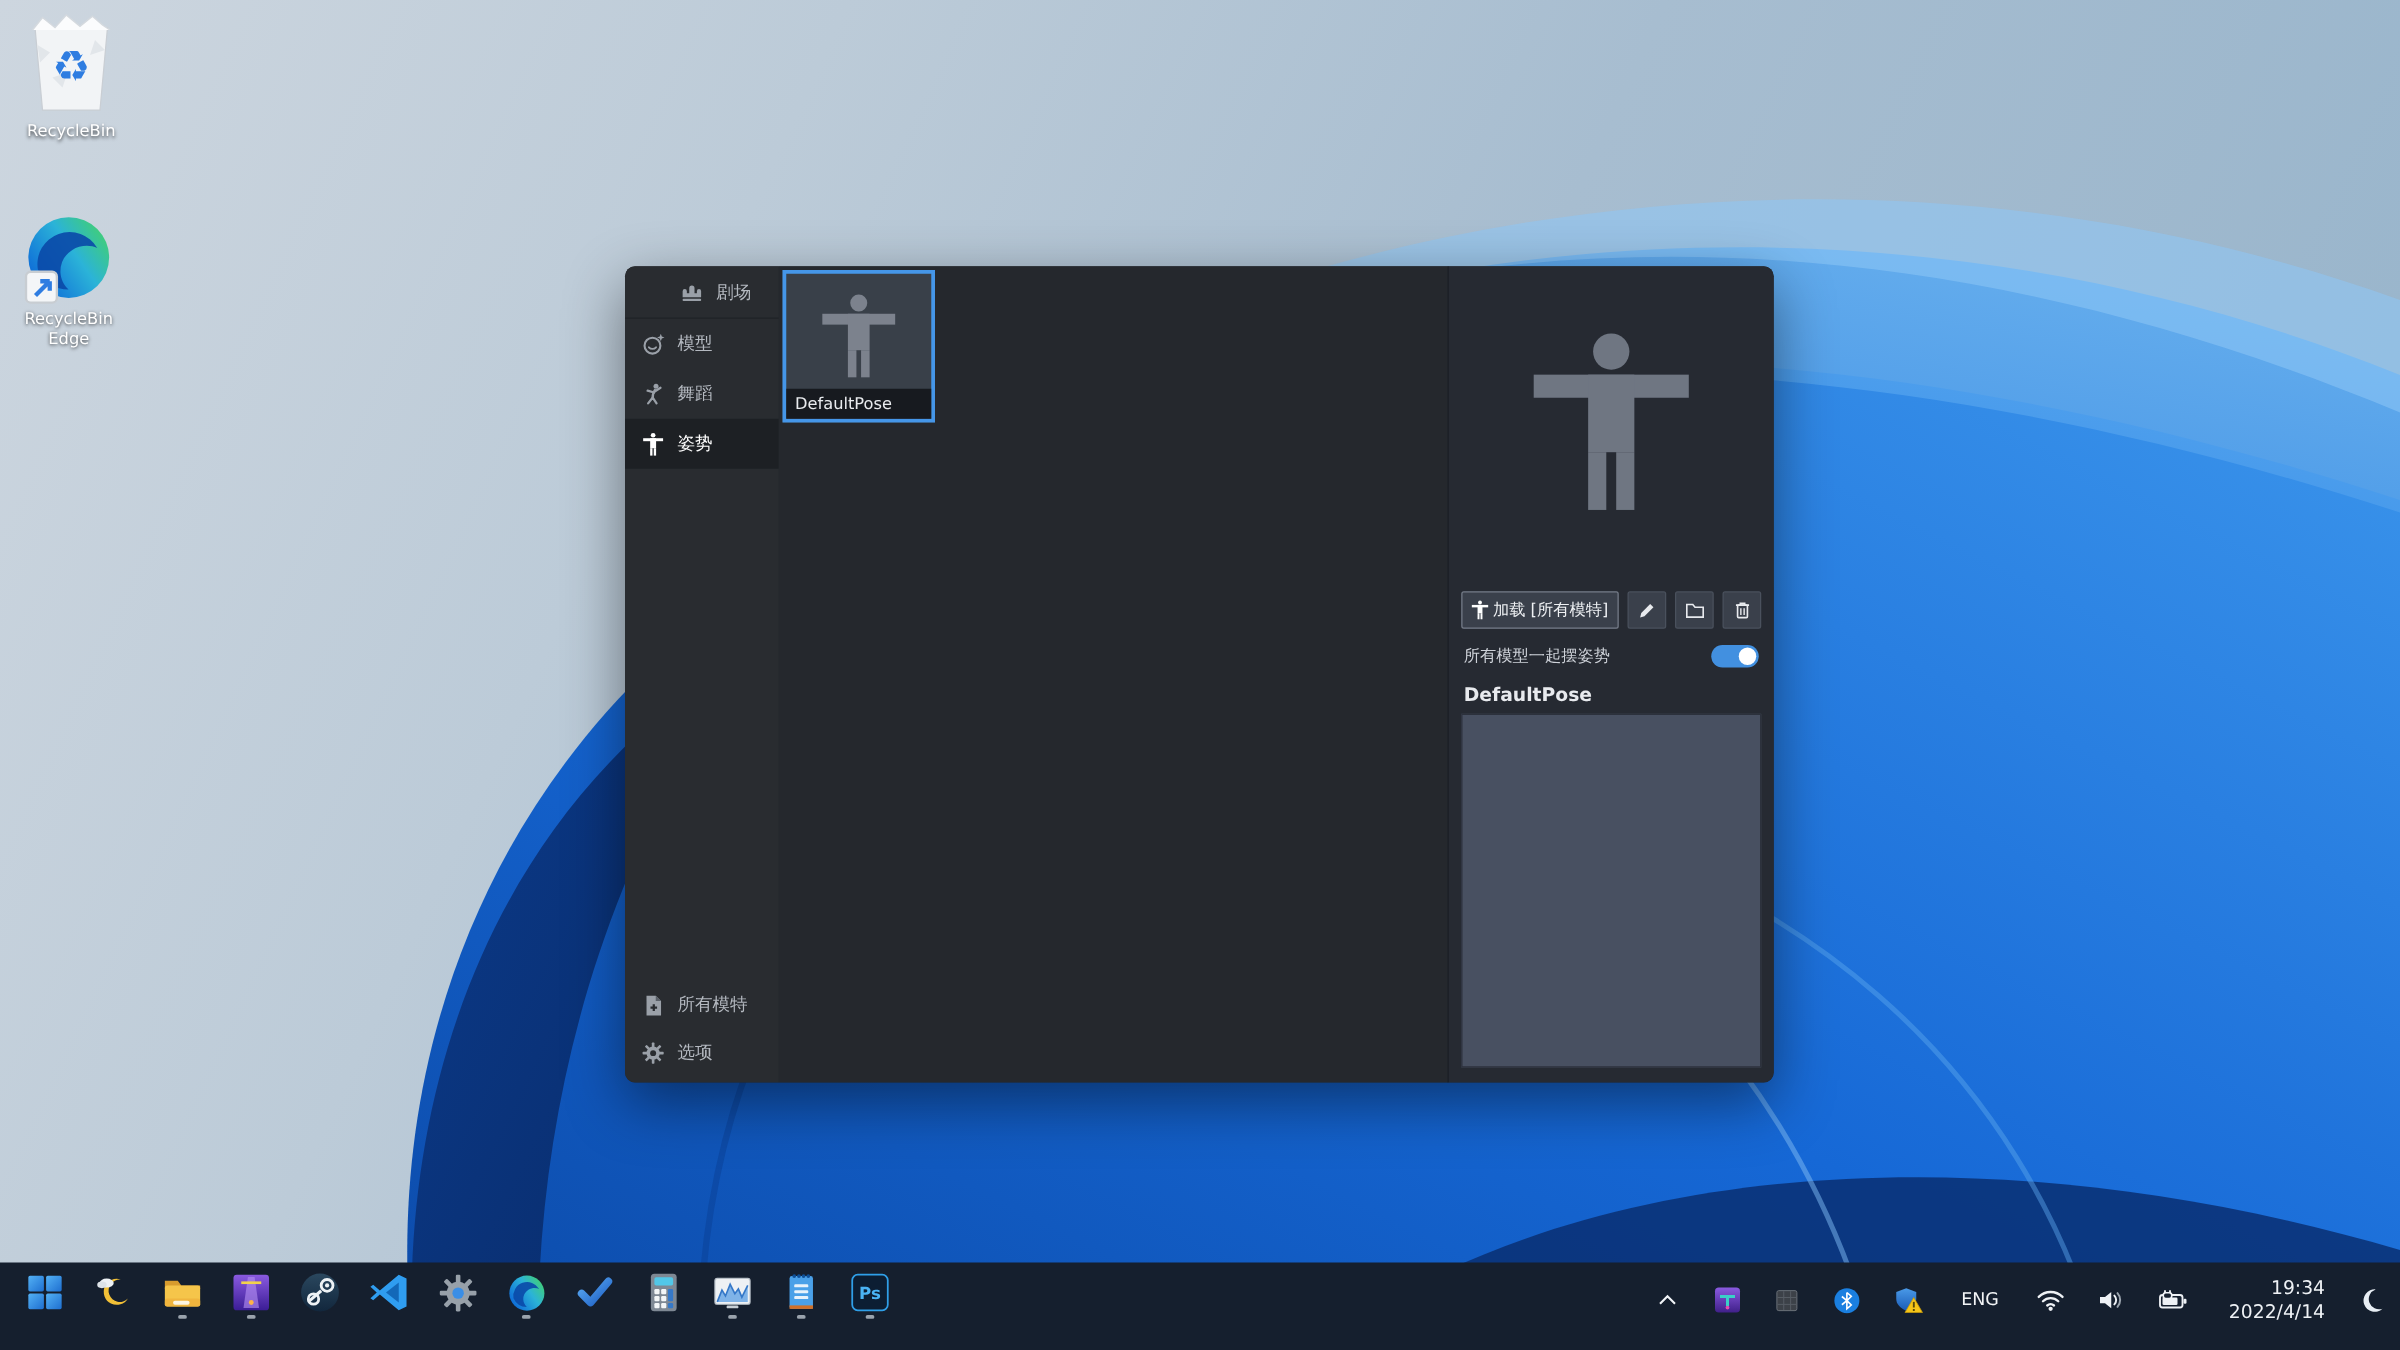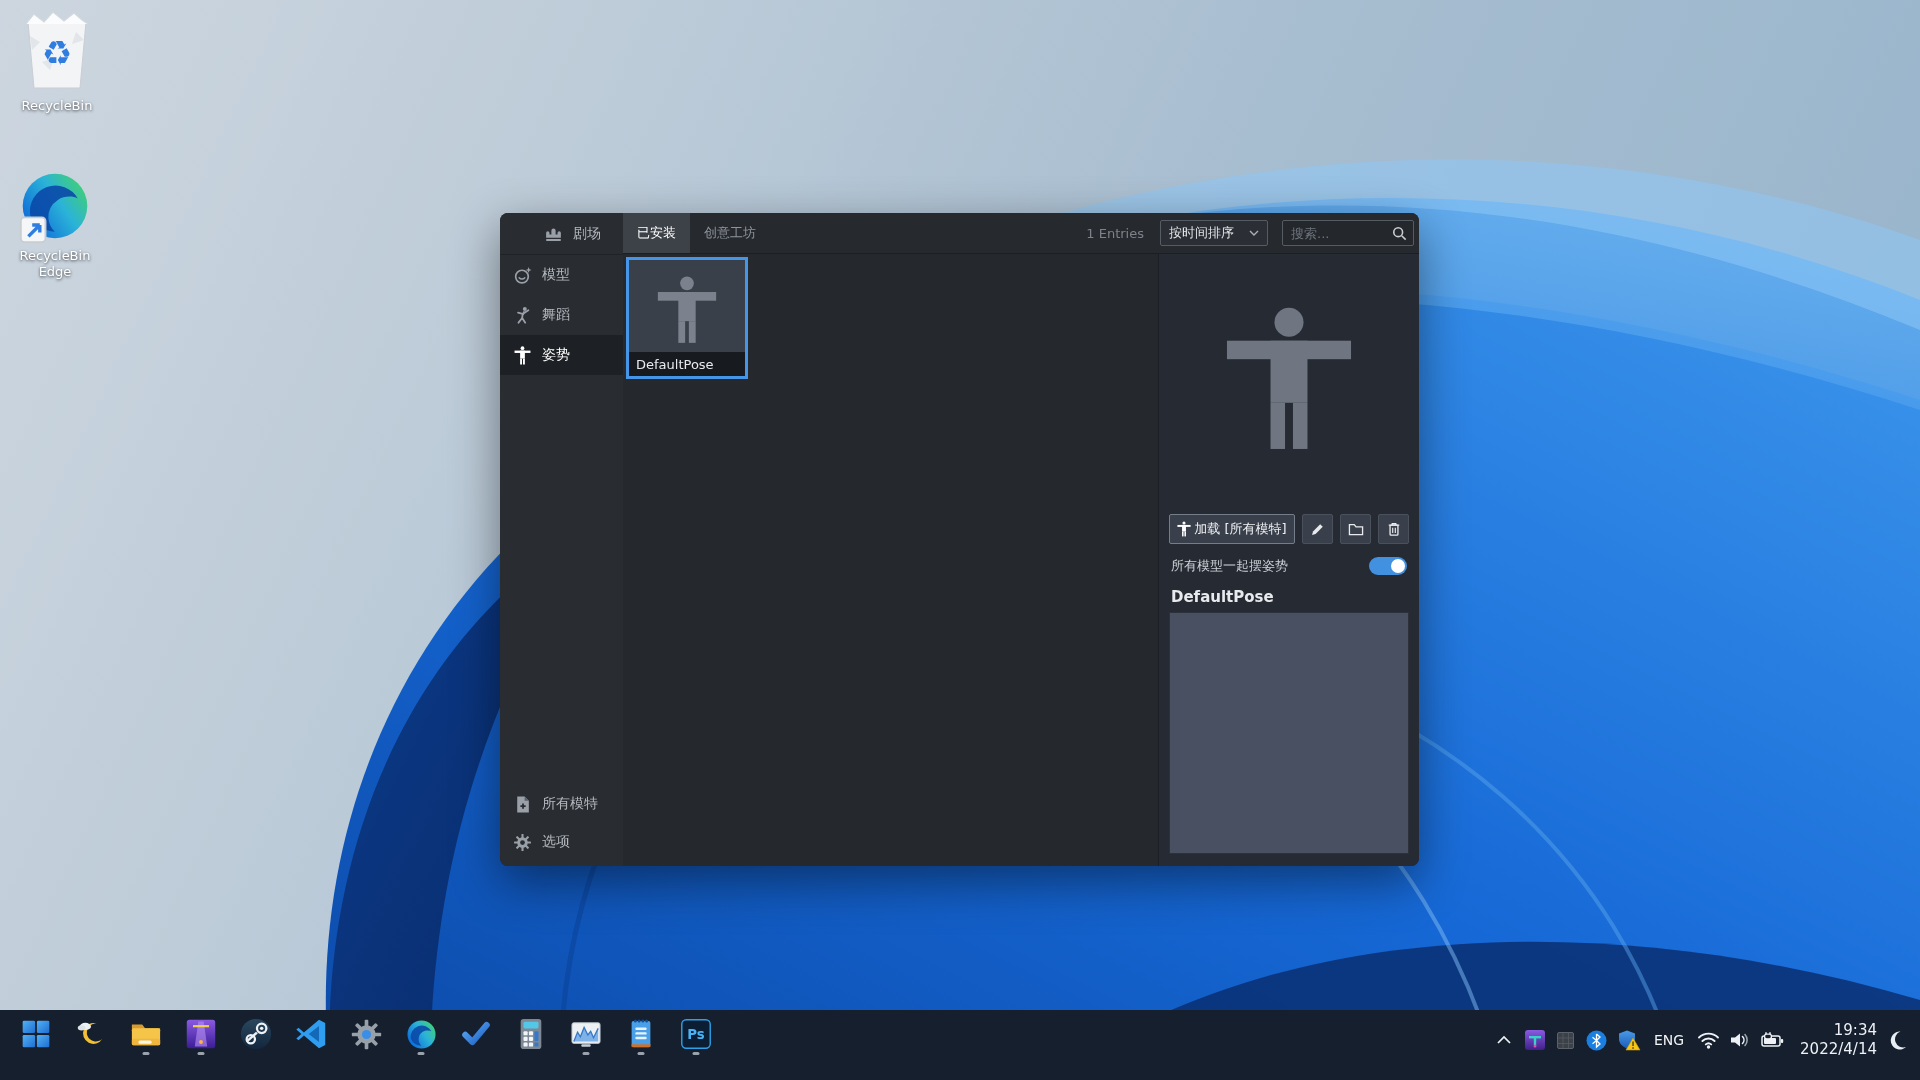--- a/index.html
+++ b/index.html
@@ -87,21 +87,21 @@
   .pose-h { margin:13px 12px 0 12px; color:#e8eaee; font-size:15px; font-weight:bold; }
   .pose-box { margin:6px 10px 12px 10px; flex:1; background:#485061; border:1px solid #2c313c; }
 
   
   .taskbar { position:absolute; left:0; right:0; bottom:0; height:70px; background:#151f2e;
              display:flex; align-items:flex-start; padding-left:16px; }
   .tb-item { width:40px; height:48px; margin-right:15px; position:relative;
              display:flex; align-items:center; justify-content:center; border-radius:5px; }
   .tb-item .dot { position:absolute; bottom:3px; left:50%; transform:translateX(-50%);
              width:7px; height:3px; border-radius:2px; background:#9aa3ad; }
-  .tray { position:absolute; right:0; top:0; bottom:10px; display:flex; align-items:center; padding-right:12px; gap:9px; }
+  .tray { position:absolute; right:0; top:0; bottom:10px; display:flex; align-items:center; padding-right:12px; gap:26px; }
   .tray-ic { display:flex; align-items:center; justify-content:center; min-width:22px; height:40px; border-radius:4px; }
   .tray .lang { color:#f2f4f6; font-size:14px; padding:0 4px; }
   .clock { text-align:right; color:#eef1f5; font-size:15px; line-height:1.25; padding-left:6px; }
 
   .win-max-glyph { width:10px; height:10px; border:1.4px solid #cfd2d6; border-radius:2px; }
 </style>
 </head>
 <body>
 
 <svg class="bloom" width="1920" height="1080" viewBox="0 0 1920 1080">
@@ -222,38 +222,20 @@
             <circle cx="18" cy="18" r="10"></circle>
           </g>
           <circle cx="18" cy="18" r="4.5" fill="#292c30"></circle>
         </svg>
         <span>选项</span>
       </div>
       <div class="side-bottom-pad"></div>
     </div>
 
     <div class="main-col">
-      <div class="toolbar">
-        <div class="tab sel">已安装</div>
-        <div class="tab">创意工坊</div>
-        <div class="tb-entries">1 Entries</div>
-        <div class="tb-select">
-          <span>按时间排序</span>
-          <svg class="chev" width="10" height="6" viewBox="0 0 10 6">
-            <polyline points="1,1 5,5 9,1" fill="none" stroke="#aab0b8" stroke-width="1.4"></polyline>
-          </svg>
-        </div>
-        <div class="tb-search">
-          <input type="text" placeholder="搜索..." style="">
-          <svg width="15" height="15" viewBox="0 0 17 17">
-            <circle cx="7" cy="7" r="5" fill="none" stroke="#c9cdd2" stroke-width="1.8"></circle>
-            <line x1="11" y1="11" x2="15.5" y2="15.5" stroke="#c9cdd2" stroke-width="1.8"></line>
-          </svg>
-        </div>
-      </div>
 
       <div class="content-row">
 
         <div class="grid-area">
           <div class="tile">
             <svg class="person" viewBox="0 0 100 112" fill="currentColor">
               <circle cx="50" cy="13" r="11"></circle>
                 <rect x="3" y="27" width="94" height="14"></rect>
               <rect x="36" y="27" width="28" height="47"></rect>
                 <rect x="36" y="74" width="11" height="35"></rect>

